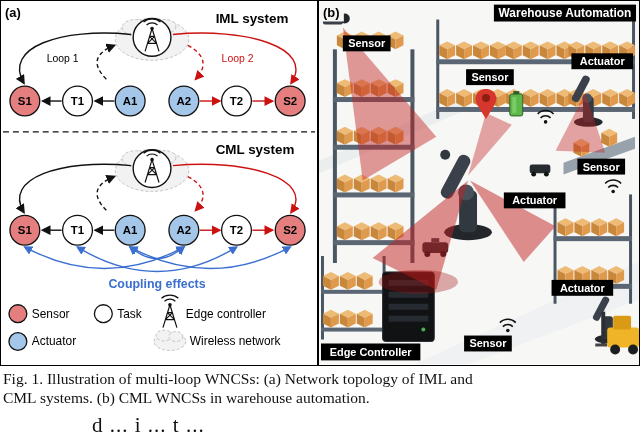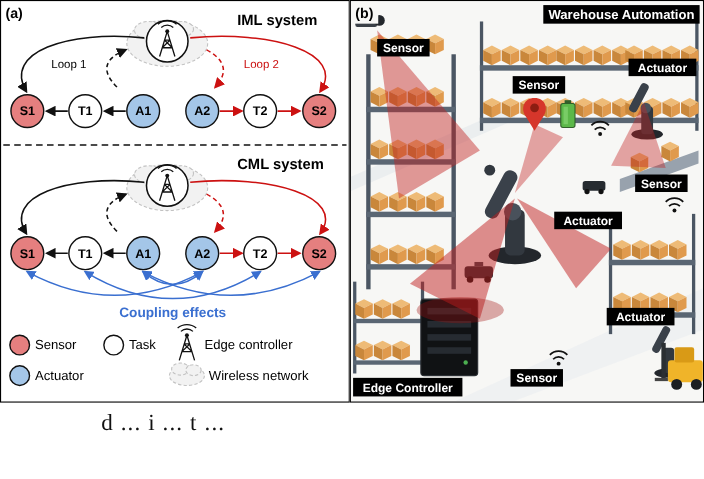--- a/index.html
+++ b/index.html
@@ -356,15 +356,17 @@
       </g>
       <g>
         <rect x="2" y="344" width="100" height="17" class="chip-rect"></rect>
         <text x="52" y="356.5" class="t-chip">Edge Controller</text>
       </g>
     </svg>
   </div>
 </div>
 
 <div class="caption">
+  <div>Fig. 1.  Illustration of multi-loop WNCSs: (a) Network topology of IML and</div>
+  <div>CML systems. (b) CML WNCSs in warehouse automation.</div>
 </div>
 
 <div class="clipped">d ... i ... t ...</div>
 
 </body></html>

